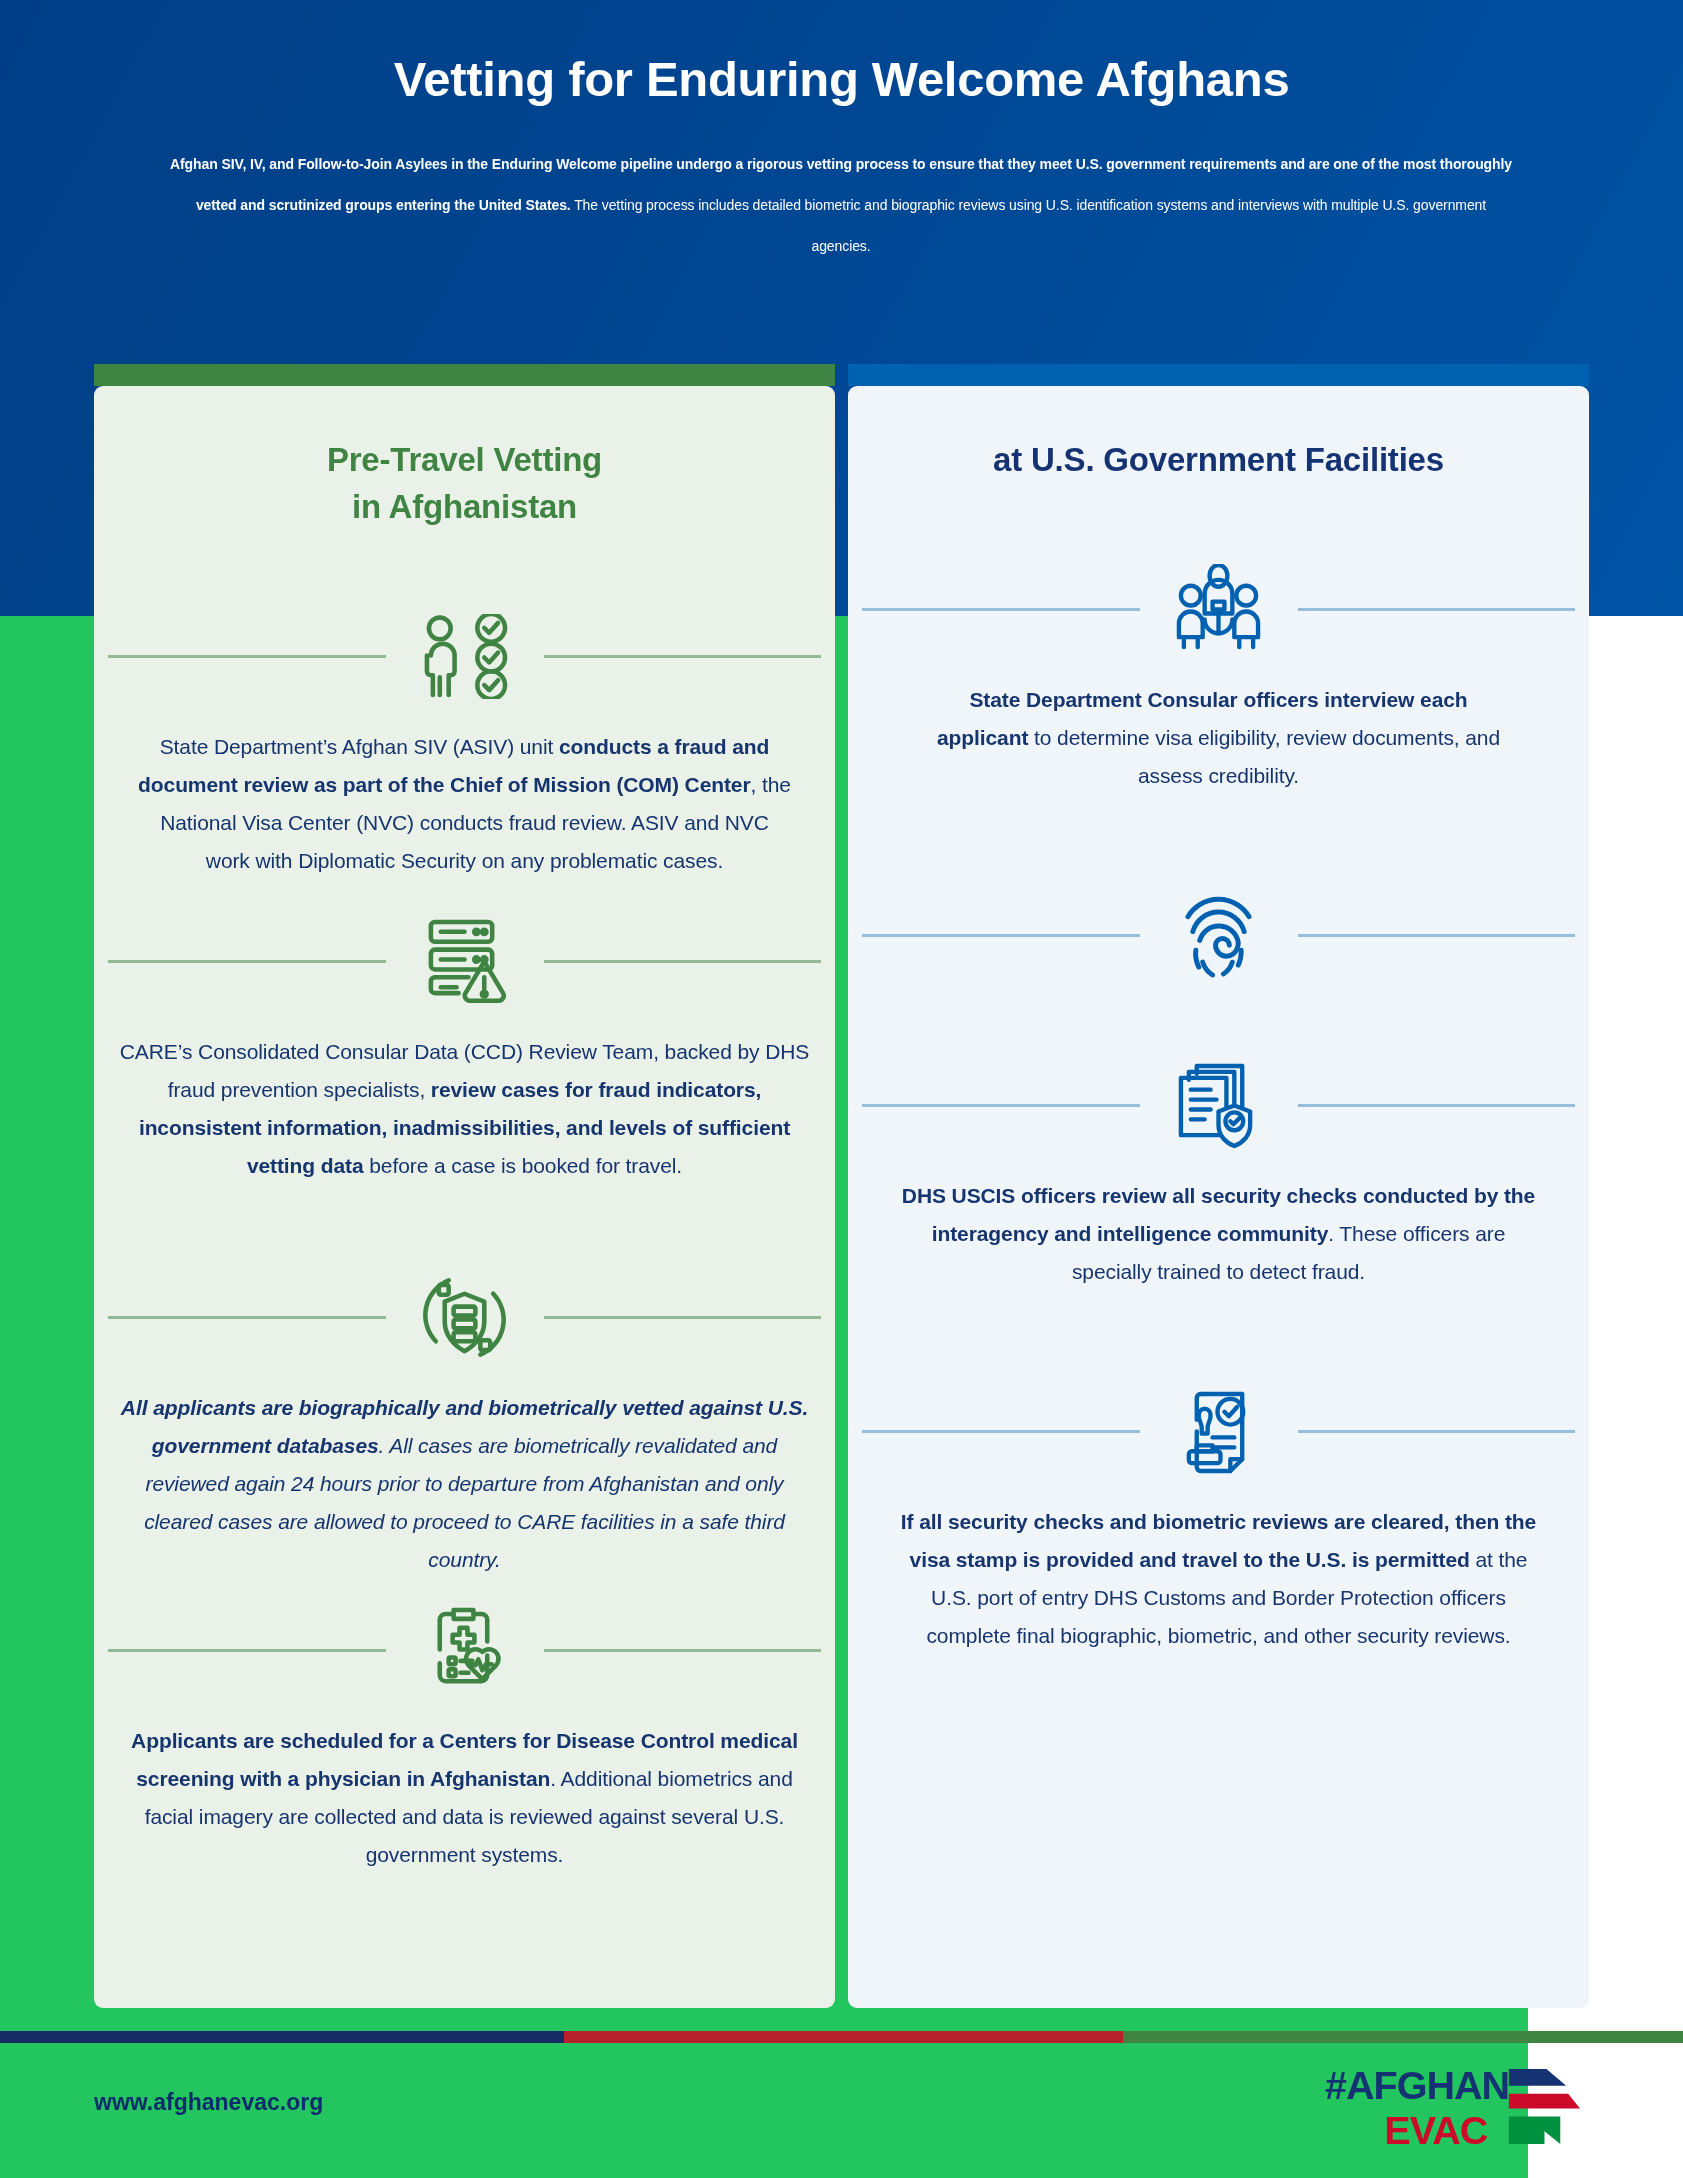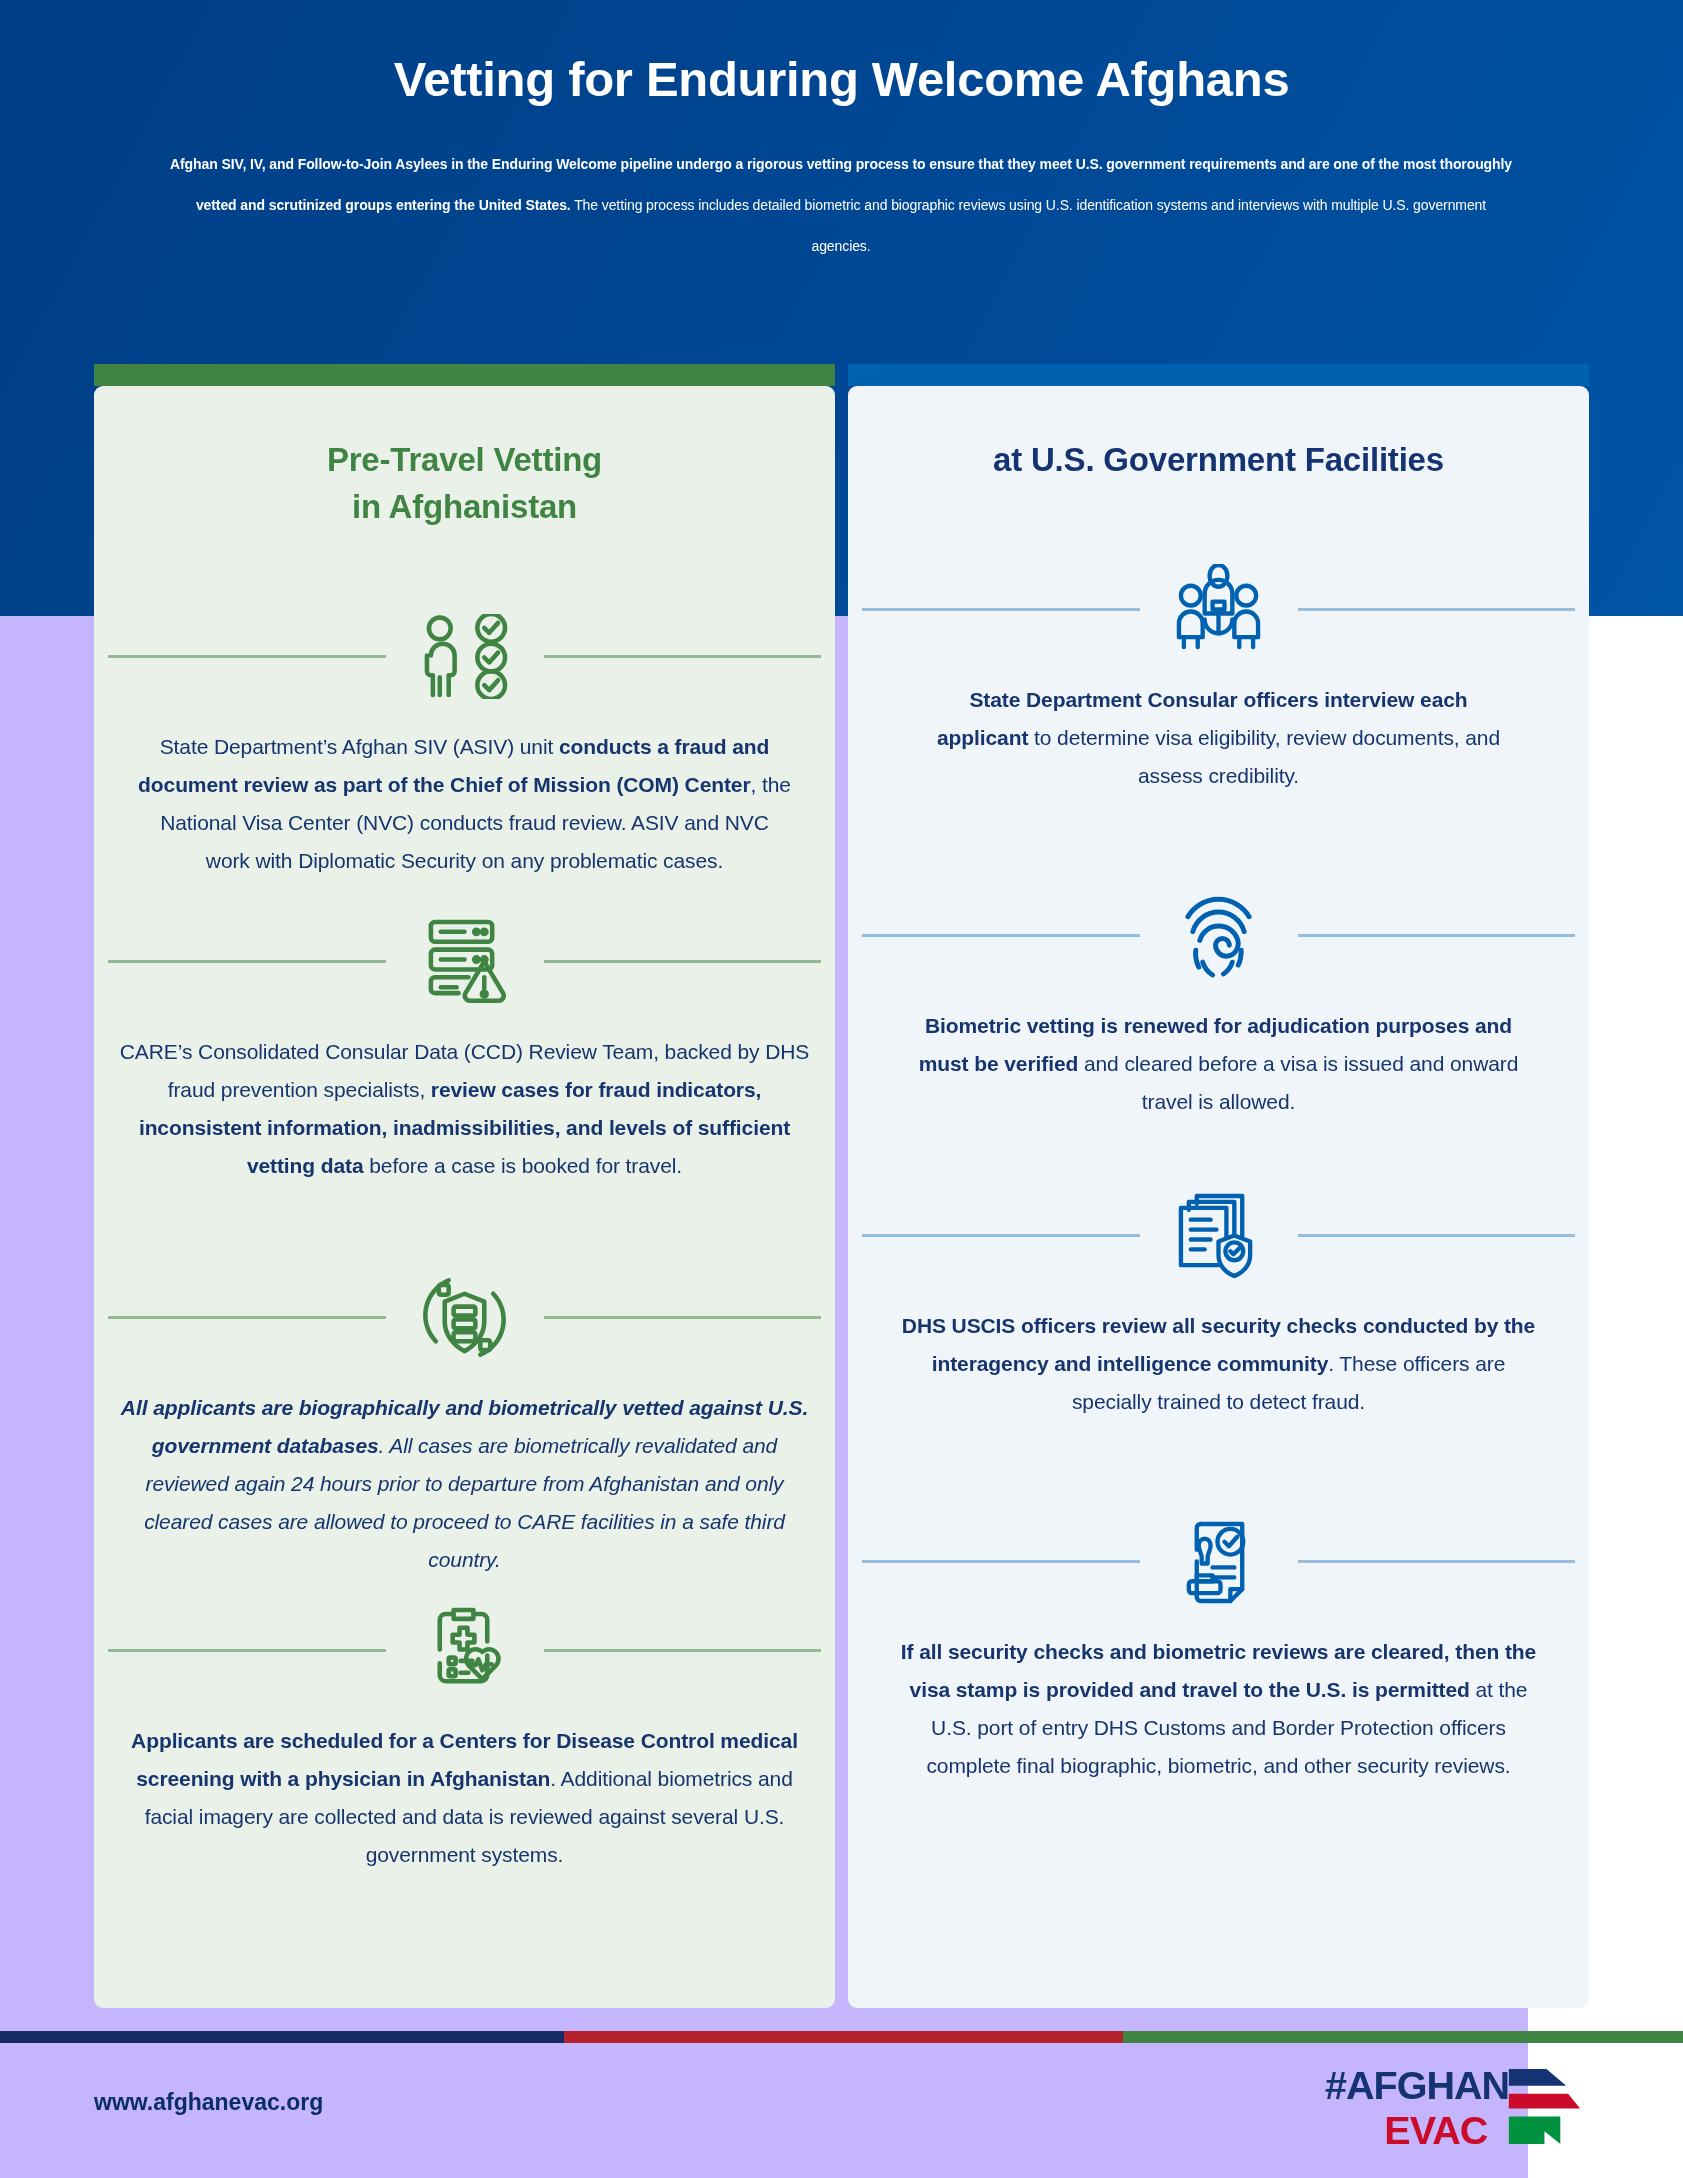--- a/index.html
+++ b/index.html
@@ -2,21 +2,21 @@
 <html><head>
 <meta charset="utf-8">
 <style>
   * { box-sizing: border-box; margin: 0; padding: 0; }
   html, body {
     width: 1683px; height: 2178px;
     background: #ffffff;
     font-family: "Liberation Sans", sans-serif;
     overflow: hidden;
   }
-  .page { position: relative; width: 1528px; height: 2178px; background: #c4b5fd; }
+  .page { position: relative; width: 1528px; height: 2178px; background: #22c55e; }
 
   
   .banner {
     position: absolute; left: 0; top: 0; width: 1683px; height: 616px;
     background: linear-gradient(118deg, #003f87 0%, #00448f 35%, #0054a6 100%);
   }
   .banner-title {
     position: absolute; left: 0; top: 51px; width: 1683px;
     text-align: center; color: #ffffff;
     font-size: 49px; font-weight: bold; letter-spacing: -0.3px;
@@ -256,23 +256,20 @@
               <path d="M13 41a27 27 0 0 1 52 0"></path>
               <path d="M20 50a20 20 0 0 1 39 2c0 9-6 14-12 14s-11-5-11-11a7 7 0 0 1 14 0"></path>
               <path d="M23 72a24 24 0 0 0 10 13"></path>
               <path d="M53 72a22 22 0 0 1-9 12"></path>
               <path d="M16 60a30 30 0 0 0 3 17"></path>
               <path d="M62 60c0 6-1 11-3 15"></path>
             </svg>
           </div>
           <div class="rule-line"></div>
         </div>
-        <div class="item-text r-w2">
-          <b>Biometric vetting is renewed for adjudication purposes and must be verified</b><span> and cleared before a visa is issued and onward travel is allowed.</span>
-        </div>
       </div>
 
       <div class="item sp6">
         <div class="item-rule">
           <div class="rule-line"></div>
           <div class="icon-slot">
             <svg width="87" height="91" viewBox="0 0 88 92" fill="none" stroke="#0061b0" stroke-width="4.4" stroke-linecap="round" stroke-linejoin="round">
               <path d="M22 14V6h46v58h-8"></path>
               <path d="M14 20V12h46v58h-8"></path>
               <path d="M6 18h46v58H6z"></path>

